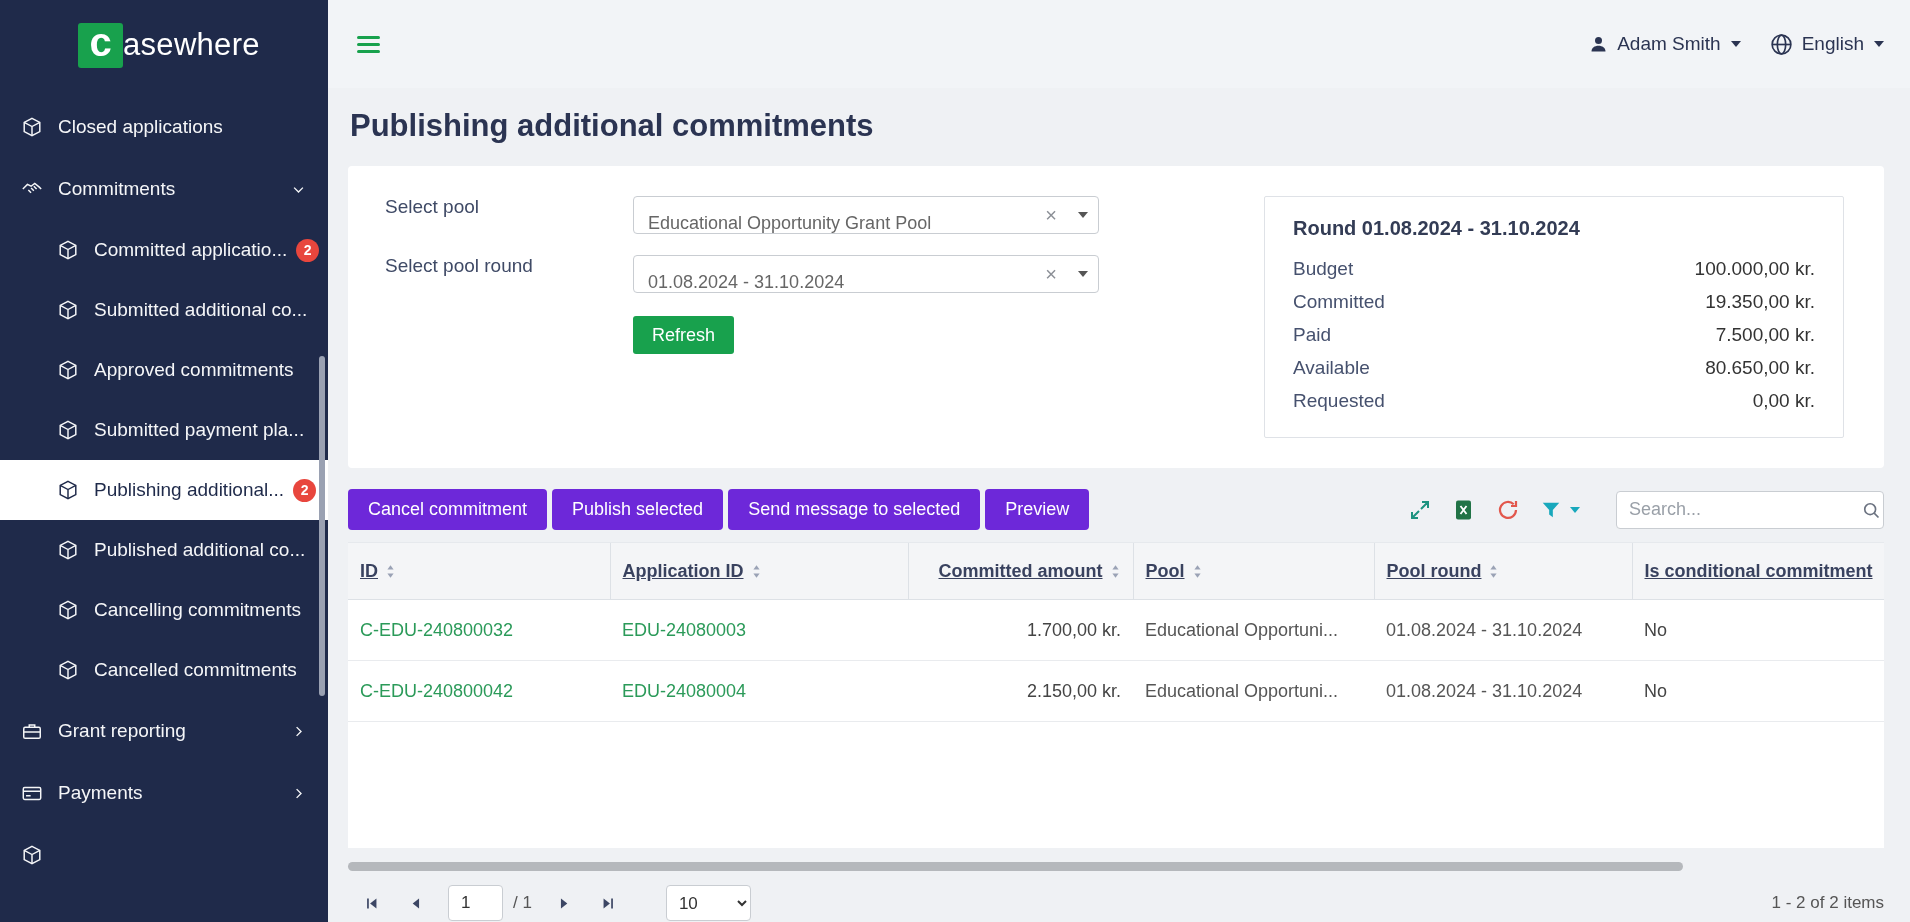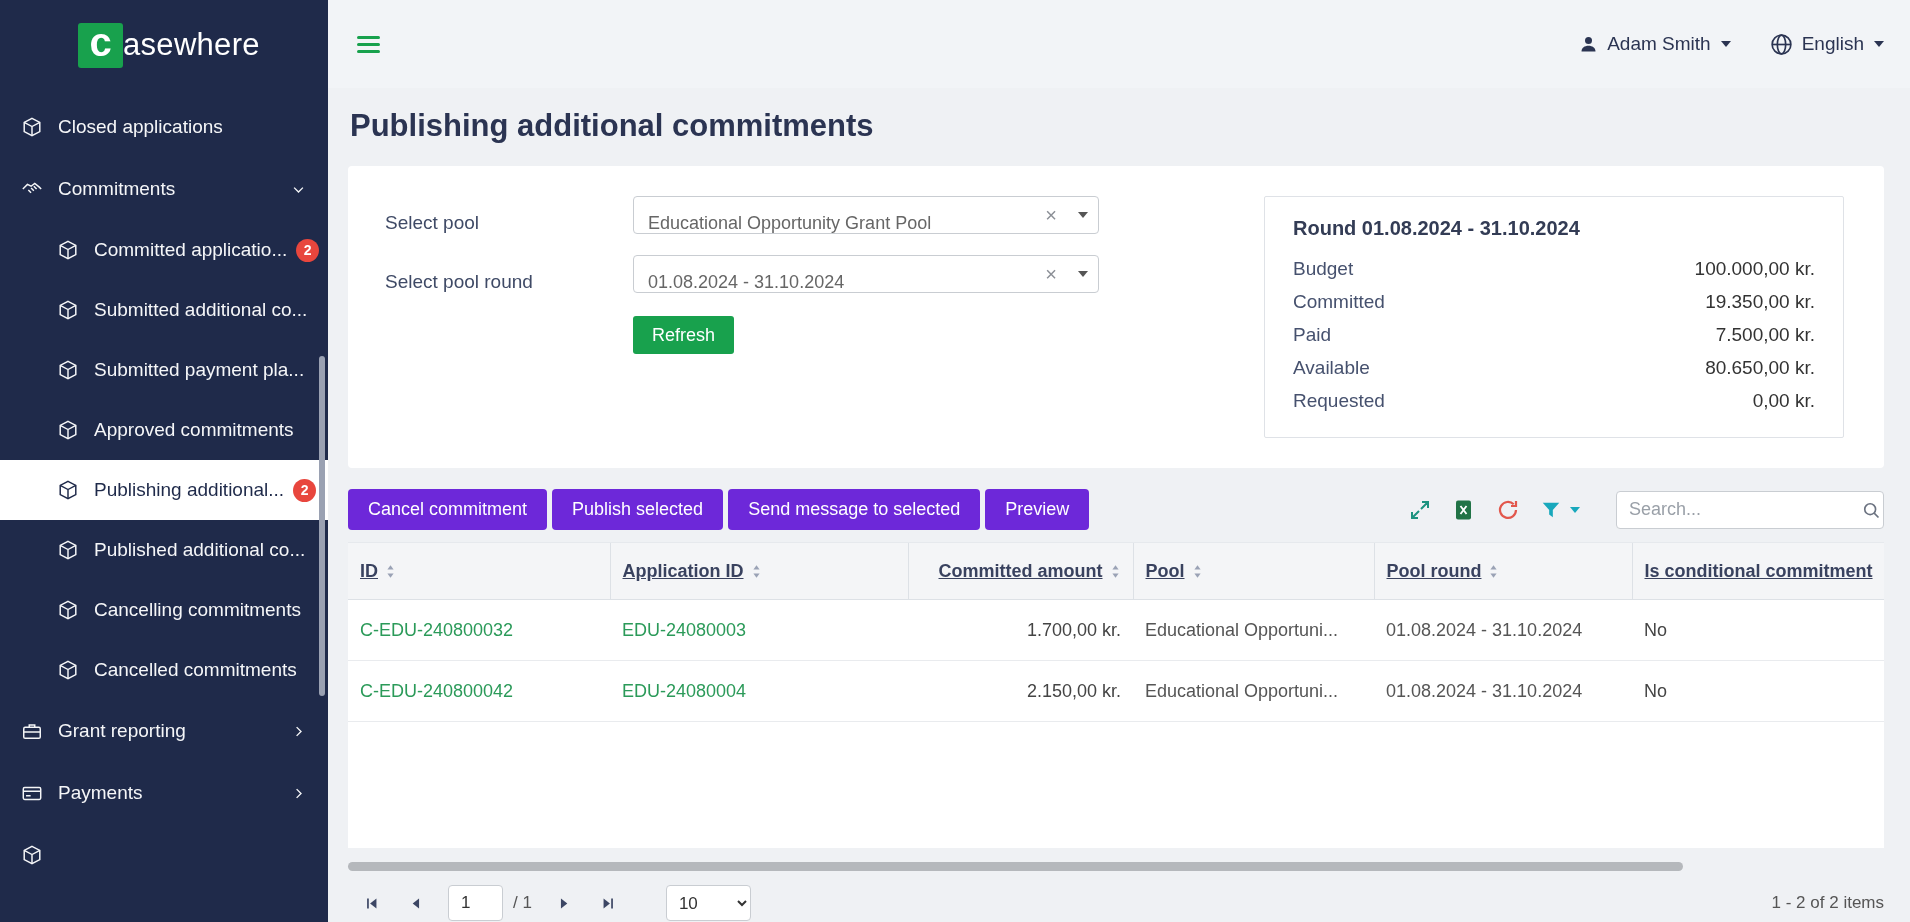--- a/index.html
+++ b/index.html
@@ -19,31 +19,31 @@
   .chevron { margin-left:auto; display:flex; }
   .nav-item.active { background:#ffffff; color:#1f2a4a; }
   .badge { background:#e8463d; color:#fff; min-width:23px; height:23px; border-radius:50%; font-size:14px; font-weight:700; display:flex; align-items:center; justify-content:center; margin-left:9px; padding:0 2px; }
   .side-scrollbar { position:absolute; right:3px; top:356px; width:6px; height:340px; background:#9aa1b2; border-radius:3px; }
 
   
   .main { flex:1; display:flex; flex-direction:column; height:922px; overflow:hidden; }
   .topbar { height:88px; display:flex; align-items:center; padding:0 26px 0 25px; background:#f2f4f7; }
   .hamburger { display:flex; flex-direction:column; gap:4px; background:none; border:none; cursor:pointer; padding:4px; }
   .hamburger span { width:23px; height:3px; background:#18a14d; border-radius:2px; }
-  .topbar-right { margin-left:auto; display:flex; align-items:center; gap:38px; color:#2b3452; }
+  .topbar-right { margin-left:auto; display:flex; align-items:center; gap:28px; color:#2b3452; }
   .tb-group { display:flex; align-items:center; gap:8px; font-size:19px; cursor:pointer; }
   .caret-down { width:0; height:0; border-left:5px solid transparent; border-right:5px solid transparent; border-top:6px solid #2b3452; margin-left:2px; }
 
   .content { flex:1; padding:10px 26px 0 20px; overflow:hidden; }
   h1.page-title { font-size:31px; font-weight:700; color:#2b3452; margin:10px 0 22px 2px; }
 
   
   .filter-card { background:#fff; border-radius:4px; min-height:293px; display:flex; padding:30px 40px 30px 37px; }
   .filter-form { width:770px; }
-  .f-row { display:flex; align-items:flex-end; margin-bottom:21px; }
+  .f-row { display:flex; align-items:flex-start; margin-bottom:21px; }
   .f-label { width:248px; font-size:19px; color:#3f4a66; }
   .combobox { width:466px; height:38px; background:#fff; border:1px solid #c9cdd2; border-radius:4px; display:flex; align-items:center; padding-left:14px; font-size:18px; color:#666; }
   .combobox .cb-value { flex:1; white-space:nowrap; overflow:hidden; text-overflow:ellipsis;margin-top:16px; }
   .cb-clear { color:#8b8f96; font-size:20px; padding:0 9px; cursor:pointer; line-height:1; }
   .cb-caret { width:32px; align-self:stretch; display:flex; align-items:center; justify-content:center; cursor:pointer; }
   .cb-caret .caret-down { border-top-color:#555; }
   .btn-refresh { margin-left:248px; margin-top:2px; height:38px; padding:0 19px; background:#18a14d; color:#fff; border:none; border-radius:3px; font-size:18px; cursor:pointer; font-family:inherit; }
 
   .summary-box { margin-left:auto; width:580px; border:1px solid #dfe2e7; border-radius:2px; padding:20px 28px; align-self:flex-start; background:#fff; }
   .summary-title { font-size:20px; font-weight:700; color:#333c55; margin-bottom:12px; }
@@ -142,31 +142,31 @@
       <span class="nav-label">Submitted additional co...</span>
     </div>
 
     <div class="nav-item sub">
       <span class="nav-icon">
           <svg viewBox="0 0 24 24" fill="none" stroke="currentColor" stroke-width="1.6">
             <path d="M12 2.5 20.5 7v10L12 21.5 3.5 17V7z"></path>
             <path d="M3.5 7 12 11.5 20.5 7M12 11.5V21.5"></path>
           </svg>
         </span>
+      <span class="nav-label">Approved commitments</span>
+    </div>
+
+    <div class="nav-item sub">
+      <span class="nav-icon">
+          <svg viewBox="0 0 24 24" fill="none" stroke="currentColor" stroke-width="1.6">
+            <path d="M12 2.5 20.5 7v10L12 21.5 3.5 17V7z"></path>
+            <path d="M3.5 7 12 11.5 20.5 7M12 11.5V21.5"></path>
+          </svg>
+        </span>
       <span class="nav-label">Submitted payment pla...</span>
-    </div>
-
-    <div class="nav-item sub">
-      <span class="nav-icon">
-          <svg viewBox="0 0 24 24" fill="none" stroke="currentColor" stroke-width="1.6">
-            <path d="M12 2.5 20.5 7v10L12 21.5 3.5 17V7z"></path>
-            <path d="M3.5 7 12 11.5 20.5 7M12 11.5V21.5"></path>
-          </svg>
-        </span>
-      <span class="nav-label">Approved commitments</span>
     </div>
 
     <div class="nav-item sub active">
       <span class="nav-icon">
           <svg viewBox="0 0 24 24" fill="none" stroke="currentColor" stroke-width="1.6">
             <path d="M12 2.5 20.5 7v10L12 21.5 3.5 17V7z"></path>
             <path d="M3.5 7 12 11.5 20.5 7M12 11.5V21.5"></path>
           </svg>
         </span>
       <span class="nav-label">Publishing additional...</span>

